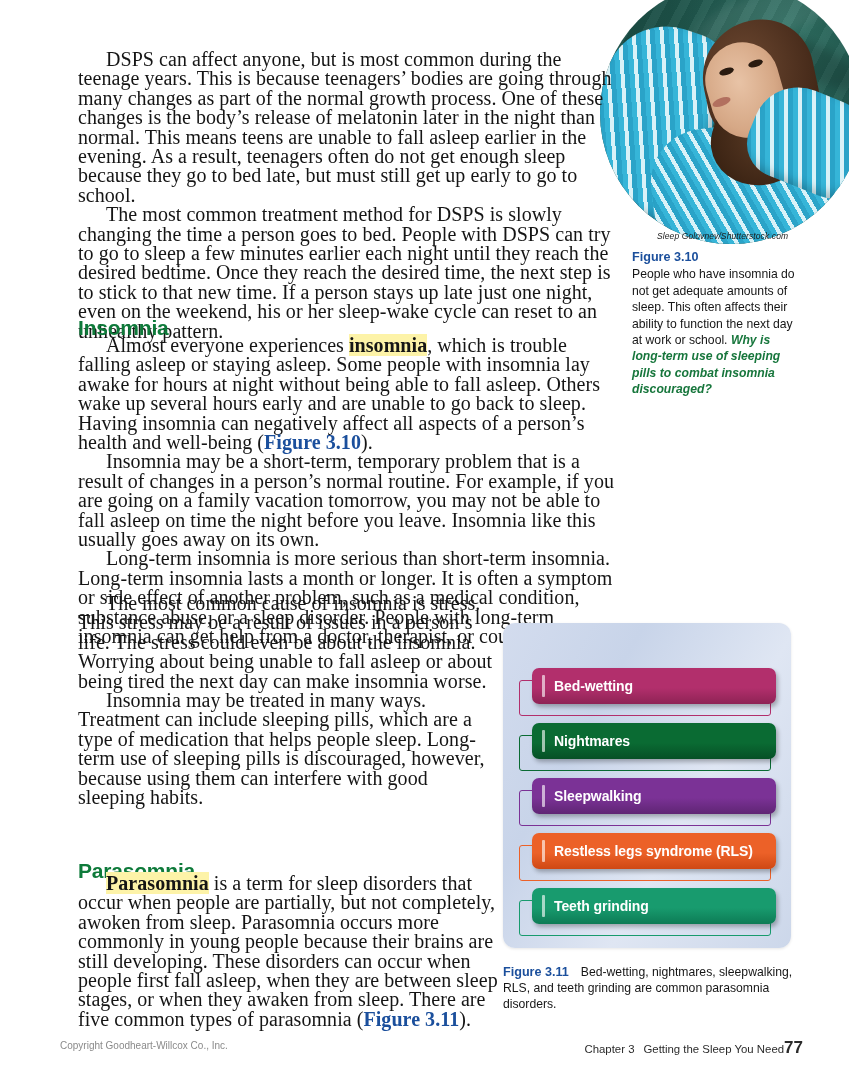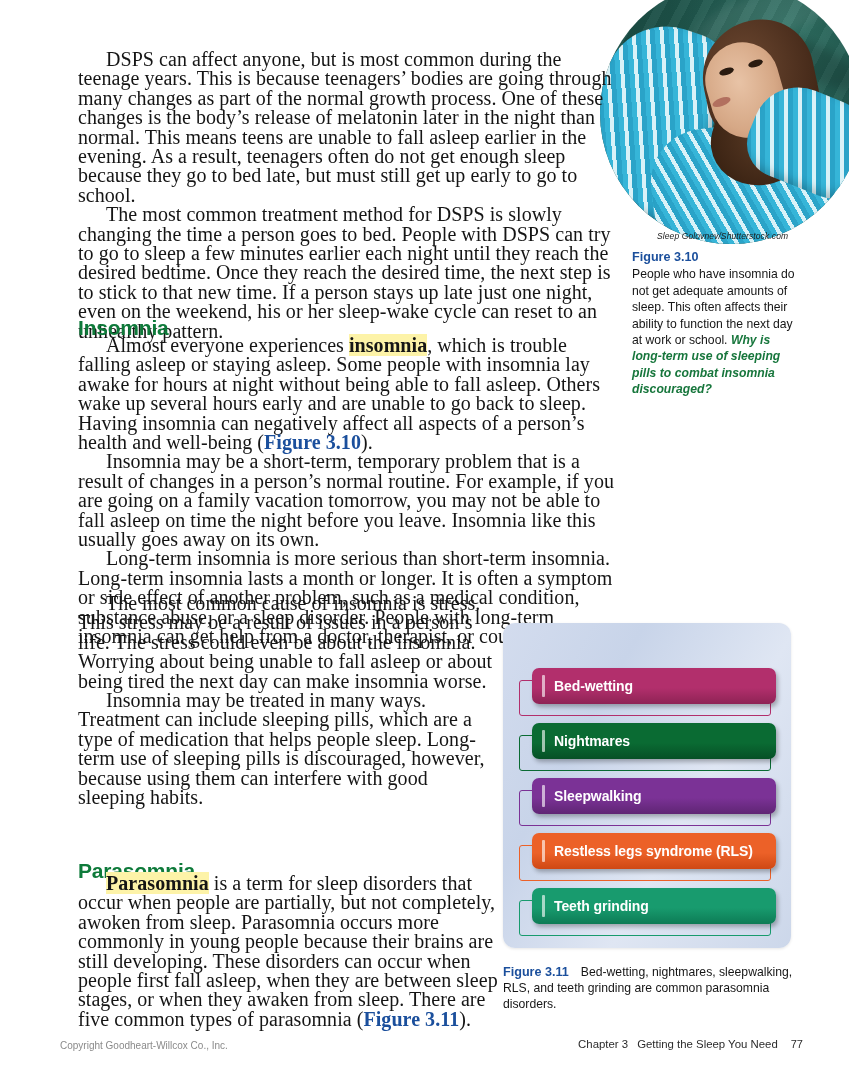--- a/index.html
+++ b/index.html
@@ -303,23 +303,22 @@
     position: absolute;
     right: 46px;
     top: 1038px;
     font-family: "Liberation Sans", sans-serif;
     font-size: 11.4px;
     color: #2b2b2b;
     white-space: nowrap;
   }
   .footer-right .ch { margin-right: 9px; }
   .footer-right .pg {
-    font-weight: normal;
-    font-size: 11px;
-    margin-left: 13px;
+    font-weight: bold;
+    font-size: 17px;
   }
 </style>
 </head>
 <body>
 
 <div id="page">
 
   <div class="photo-wrap">
     <div class="photo-bg"></div>
     <div class="fold f1"></div>

